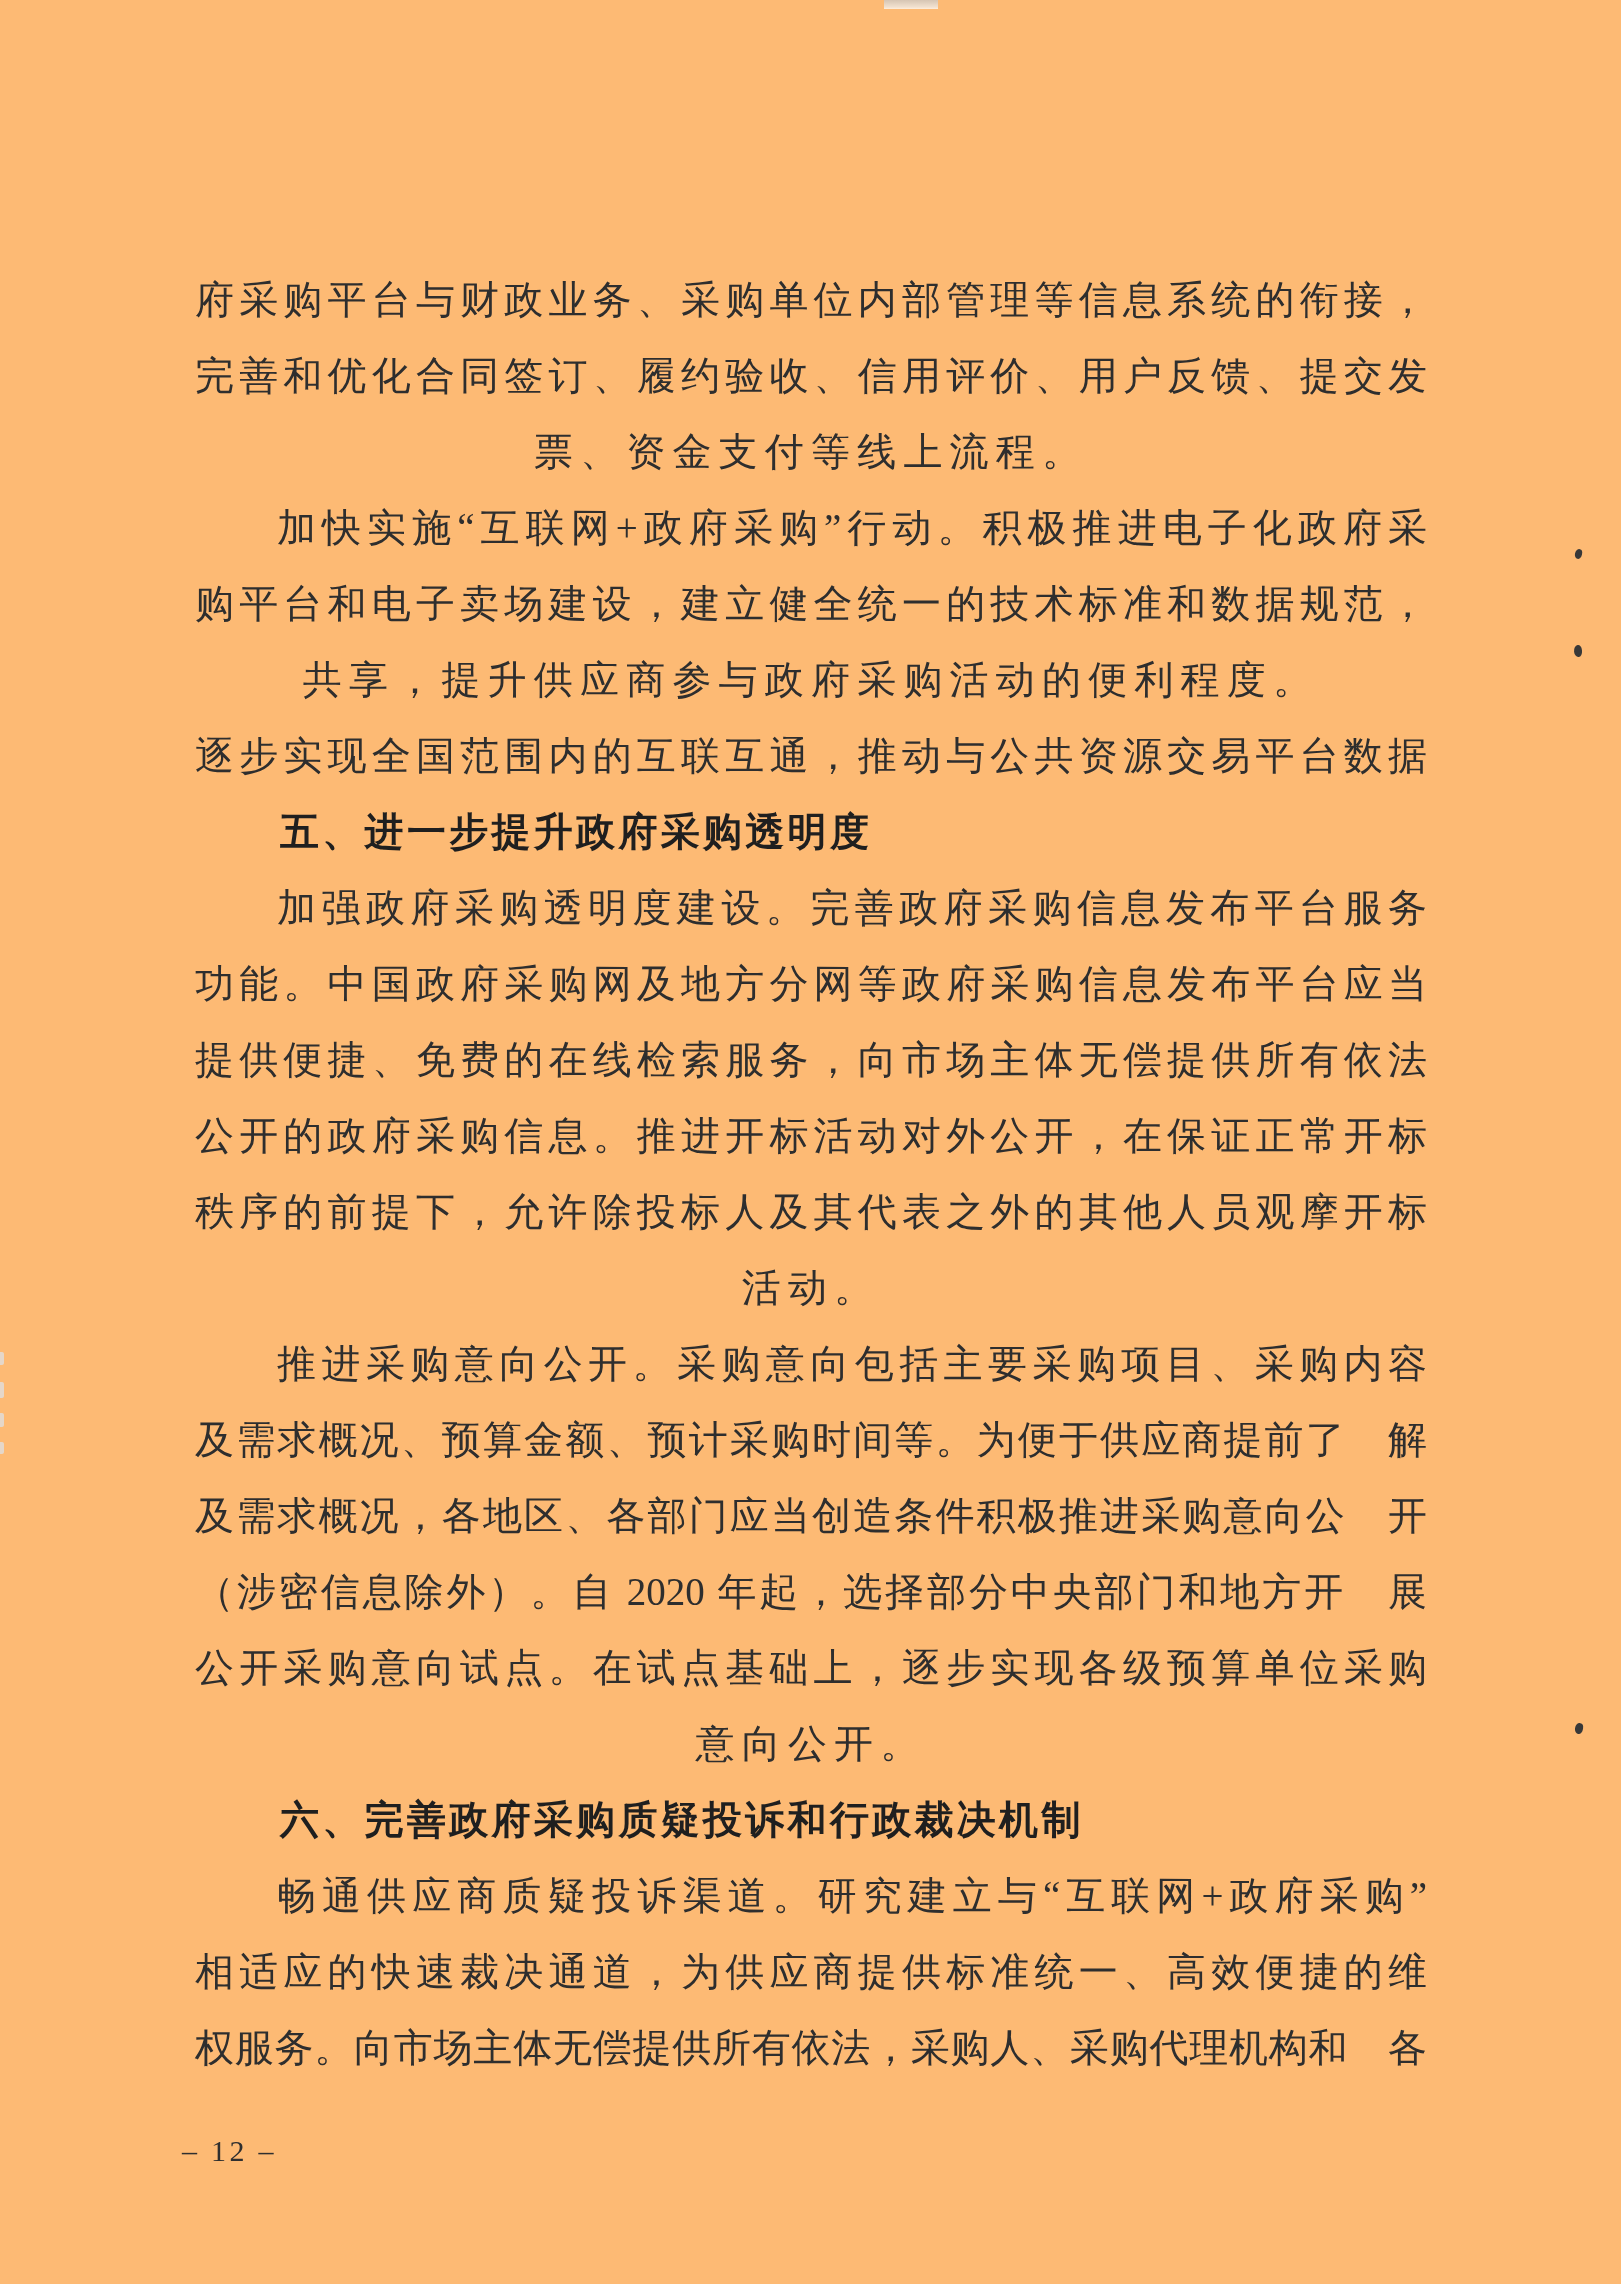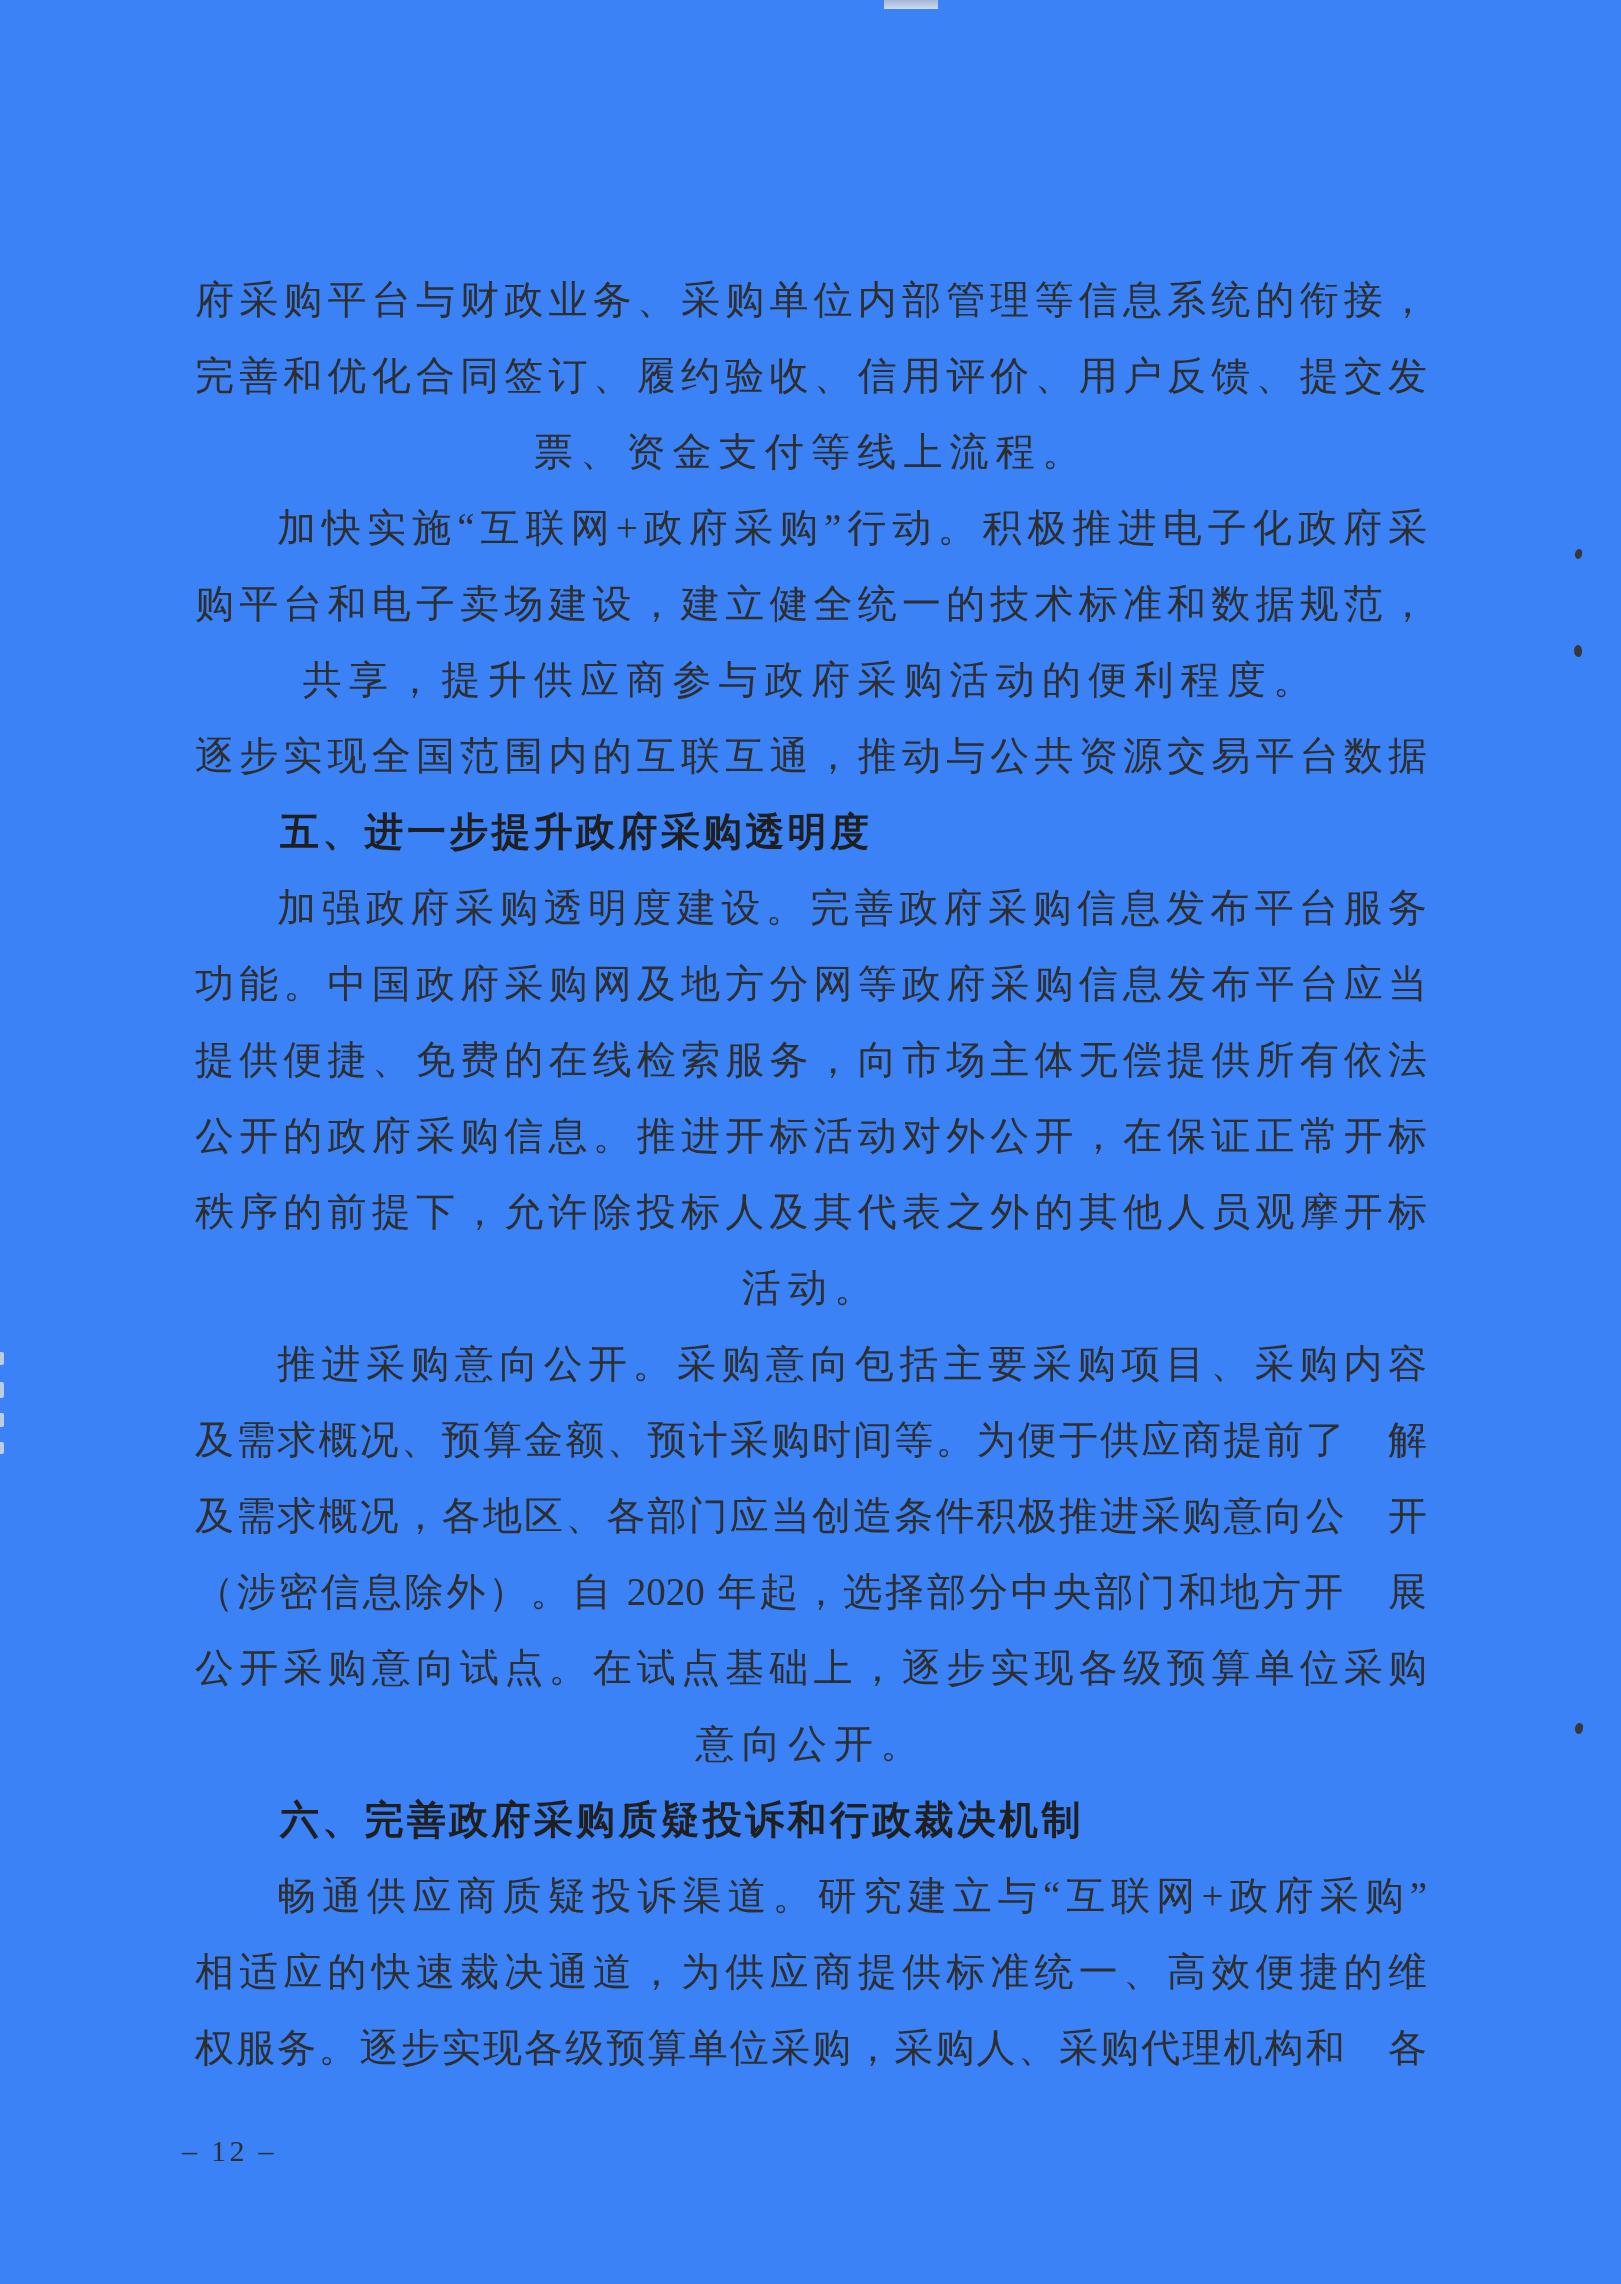--- a/index.html
+++ b/index.html
@@ -1,19 +1,19 @@
 <!DOCTYPE html>
 <html lang="zh" style="font-size:10.5px"><head>
 <meta charset="utf-8">
 <style>
   html,body{margin:0;padding:0;background:#e8e8e8;}
   .page{
     position:relative;
     width:1622px;height:2284px;
-    background:#3b82f6;
+    background:#fdba74;
     overflow:hidden;
     font-family:"Liberation Serif","DejaVu Serif",serif;
     color:#2e2e2e;
   }
   .text-block{
     position:absolute;
     left:195px;top:262px;width:1232px;
   }
   .ln{
     margin:0;padding:0;
@@ -96,19 +96,19 @@
     <p class="ln short">活动。</p>
     <p class="ln full indent">推进采购意向公开。采购意向包括主要采购项目、采购内容</p>
     <p class="ln full">及需求概况、预算金额、预计采购时间等。为便于供应商提前了　解</p>
     <p class="ln full">及需求概况，各地区、各部门应当创造条件积极推进采购意向公　开</p>
     <p class="ln full">（涉密信息除外）。自 2020 年起，选择部分中央部门和地方开　展</p>
     <p class="ln full">公开采购意向试点。在试点基础上，逐步实现各级预算单位采购</p>
     <p class="ln short">意向公开。</p>
     <h2 class="ln heading">六、完善政府采购质疑投诉和行政裁决机制</h2>
     <p class="ln full indent">畅通供应商质疑投诉渠道。研究建立与“互联网+政府采购”</p>
     <p class="ln full">相适应的快速裁决通道，为供应商提供标准统一、高效便捷的维</p>
-    <p class="ln full">权服务。逐步实现各级预算单位采购，采购人、采购代理机构和　各</p>
+    <p class="ln full">权服务。向市场主体无偿提供所有依法，采购人、采购代理机构和　各</p>
   </main>
 
   <div class="footer">– 12 –</div>
 
 </div>
 
 
 </body></html>

